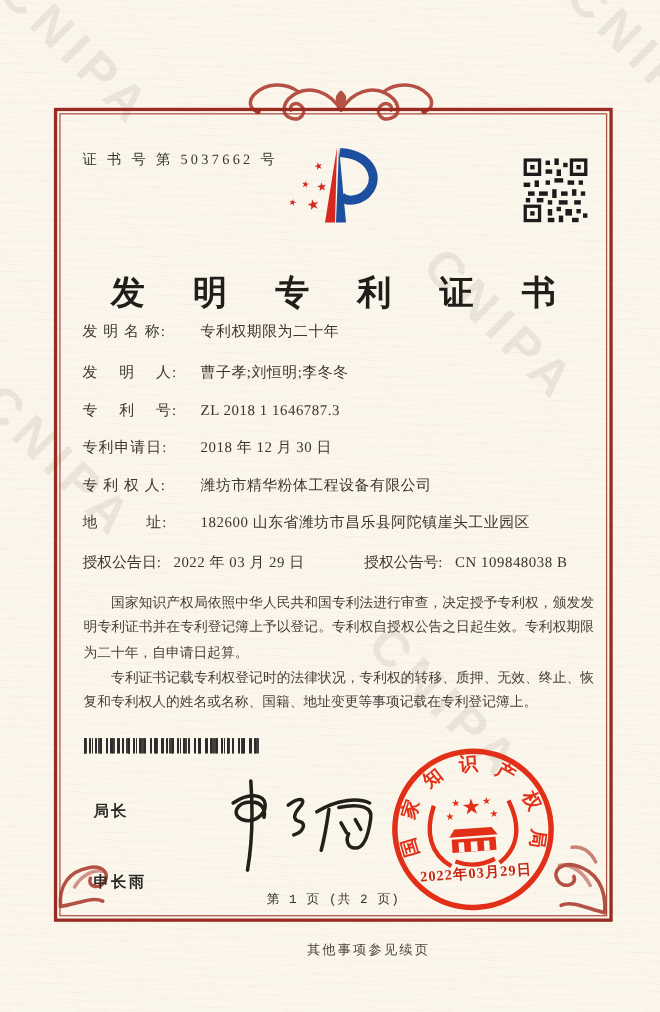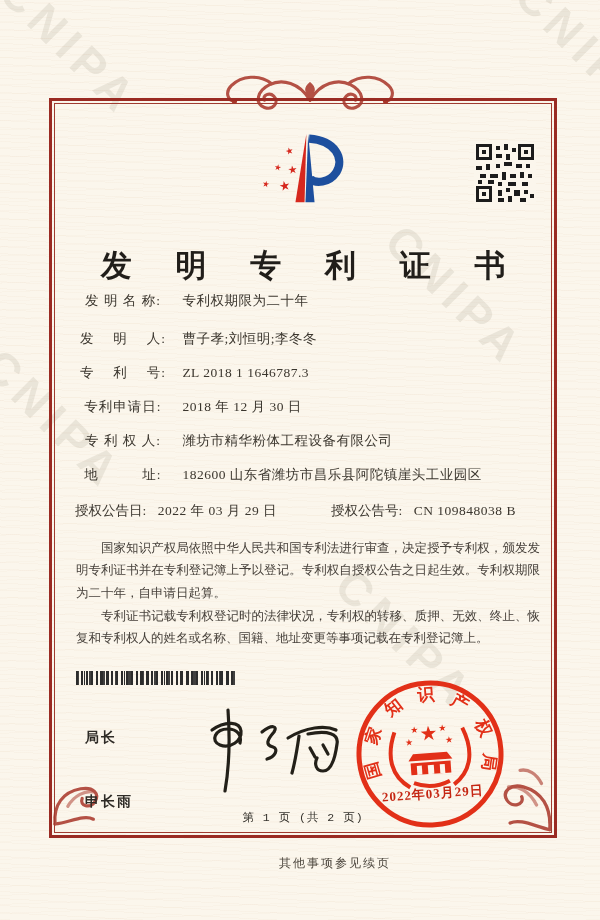--- a/index.html
+++ b/index.html
@@ -33,21 +33,21 @@
     position:absolute;left:75px;top:136px;font-size:13px;color:#3a372f;letter-spacing:3px;
   }
   .logo{position:absolute;left:250px;top:131px;}
   .qr{position:absolute;left:474px;top:142px;width:62px;height:62px;}
   .title{
     position:absolute;left:49px;top:207px;width:508px;text-align:center;
     font-size:31px;font-weight:bold;color:#211e1a;letter-spacing:18px;text-indent:18px;margin-top:38px;
   }
   .fields{position:absolute;left:75px;top:0;width:470px;}
   .frow{position:absolute;left:0;white-space:nowrap;font-size:13.5px;color:#3b362e;}
-  .flabel{display:inline-block;min-width:96px;letter-spacing:1px;text-align:center;}
+  .flabel{display:inline-block;min-width:96px;letter-spacing:1px;}
   .fvalue{margin-left:8px;letter-spacing:.5px;}
   .frow.r0{top:292px}.frow.r1{top:330px}.frow.r2{top:364px}
   .frow.r3{top:398px}.frow.r4{top:432px}.frow.r5{top:466px}
   .grantrow{position:absolute;top:502px;left:75px;font-size:13.5px;color:#3b362e;white-space:nowrap;}
   .grant2{position:absolute;left:256px;top:0;white-space:nowrap;}
   .paras{
     position:absolute;left:75px;top:536px;width:466px;
     font-size:12.5px;line-height:1.78;color:#46403a;text-align:justify;
   }
   .paras p{margin:1px;text-indent:2em;}
@@ -110,20 +110,21 @@
     <g fill="none" stroke="#a83528" stroke-width="4" stroke-linecap="round" opacity=".85">
       <path d="M70,82 C72,54 60,36 38,30 C22,26 12,36 18,46 C24,56 40,52 36,42"></path>
       <path d="M70,82 C52,78 34,68 22,74"></path>
       <path d="M54,52 C46,36 32,28 20,30" opacity=".6"></path>
       <path d="M60,26 C54,14 44,8 34,10" opacity=".7"></path>
     </g>
   </svg>
 
   <div class="frame"></div>
 
+  <div class="certno">证 书 号 第 5037662 号</div>
 
   <svg class="logo" width="100" height="78" viewBox="0 0 110 85">
     <polygon points="62,3 50,78 60,78" fill="#d6281e"></polygon>
     <polygon points="64,3 61,78 71,78" fill="#1d4f9e"></polygon>
     <path d="M65,8 C94,10 104,30 95,45 C87,57 72,58 66,52" fill="none" stroke="#1d4f9e" stroke-width="9"></path>
     <text x="40" y="26" font-size="10" fill="#d6281e" transform="rotate(-15 40 26)">★</text>
     <text x="26" y="42" font-size="9" fill="#d6281e" transform="rotate(10 26 42)">★</text>
     <text x="42" y="47" font-size="12" fill="#d6281e" transform="rotate(-8 42 47)">★</text>
     <text x="13" y="60" font-size="9" fill="#d6281e" transform="rotate(12 13 60)">★</text>
     <text x="33" y="66" font-size="14" fill="#d6281e" transform="rotate(-12 33 66)">★</text>

